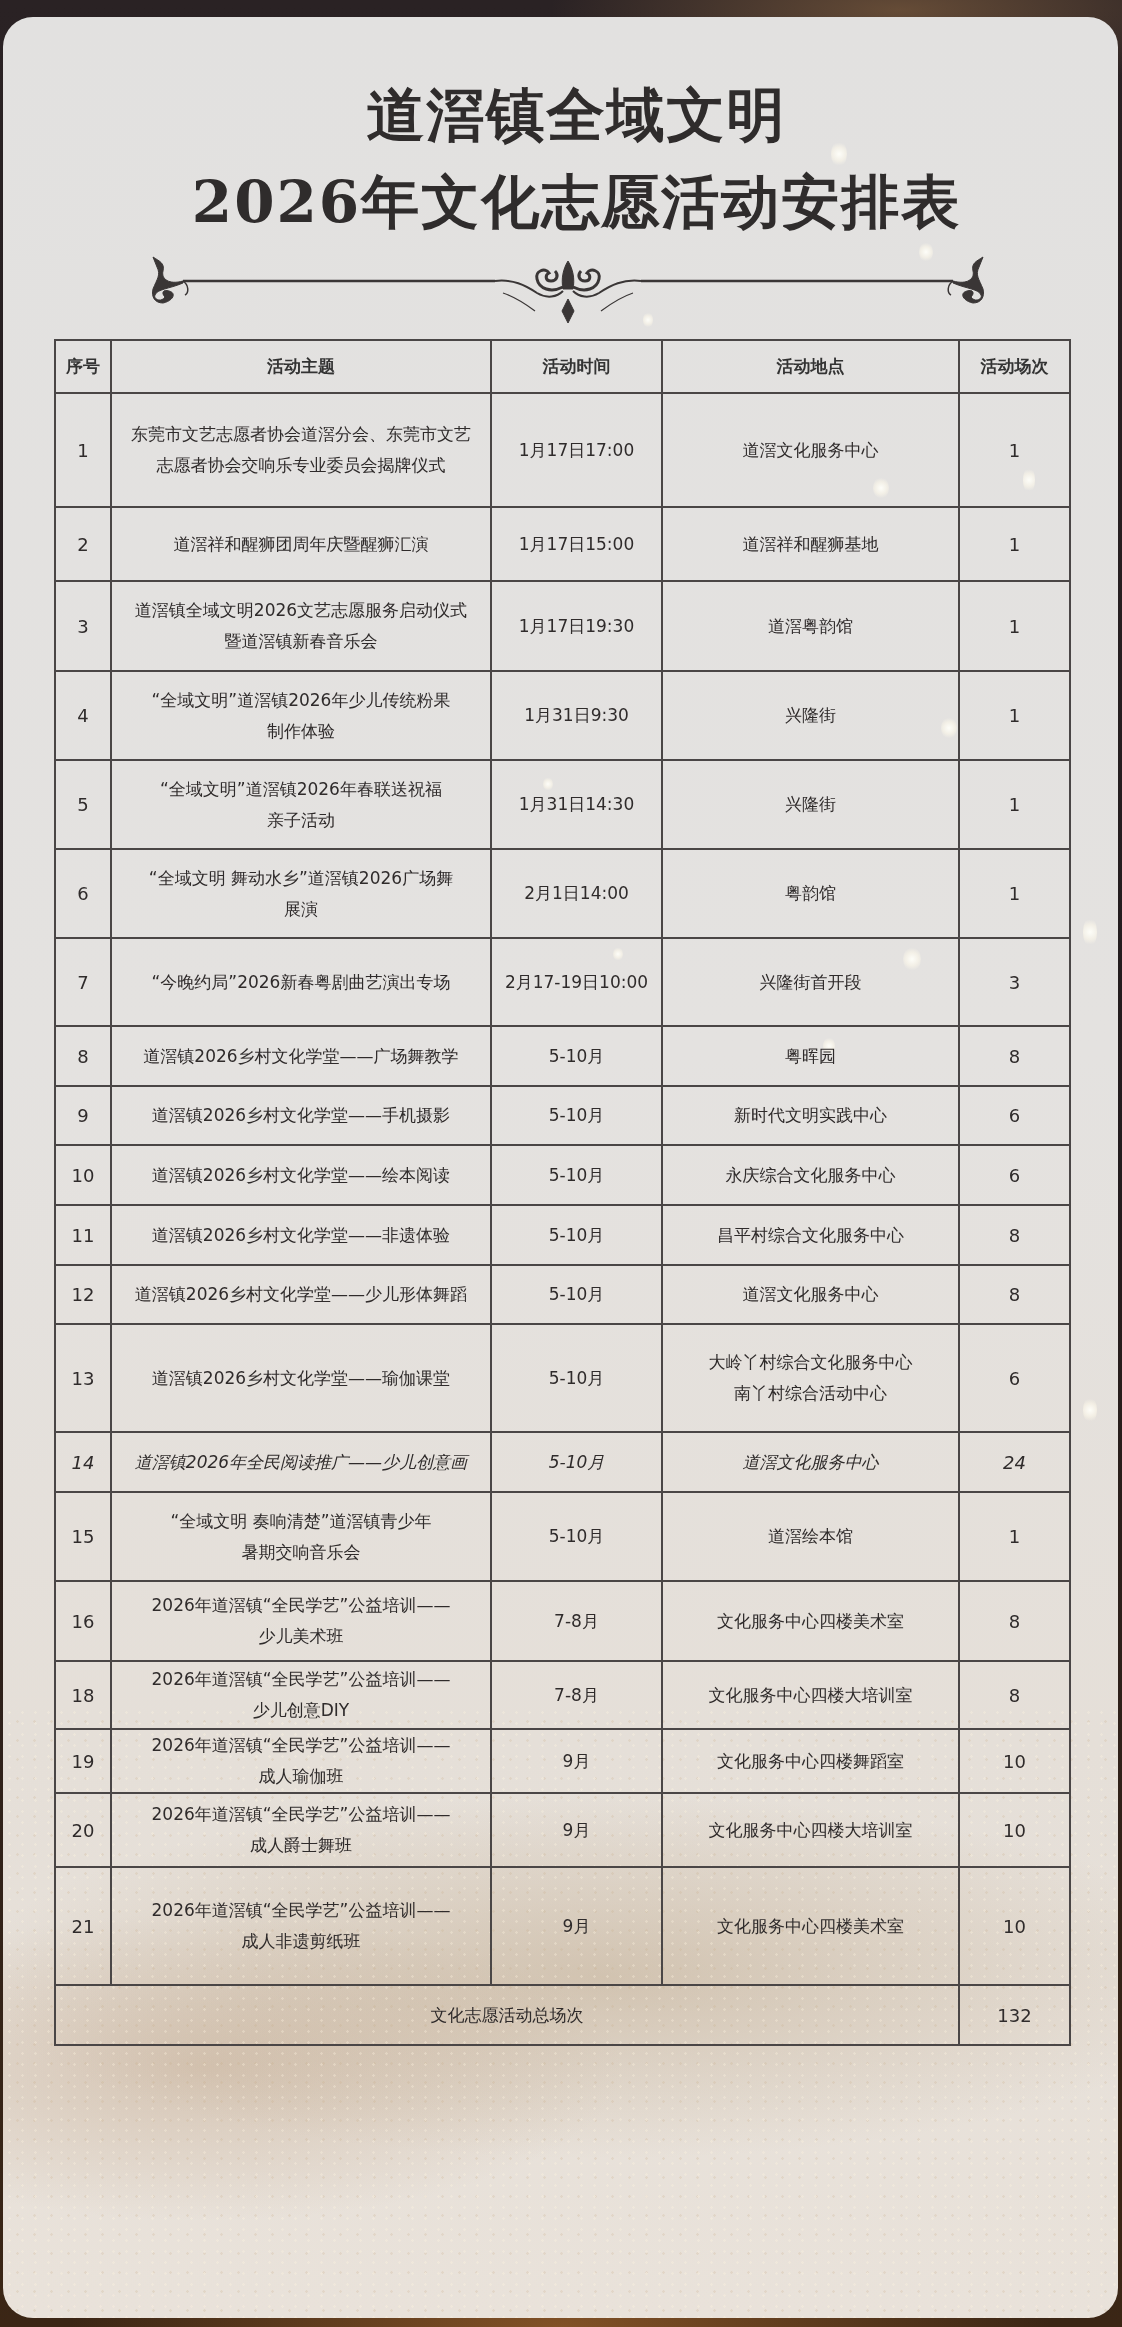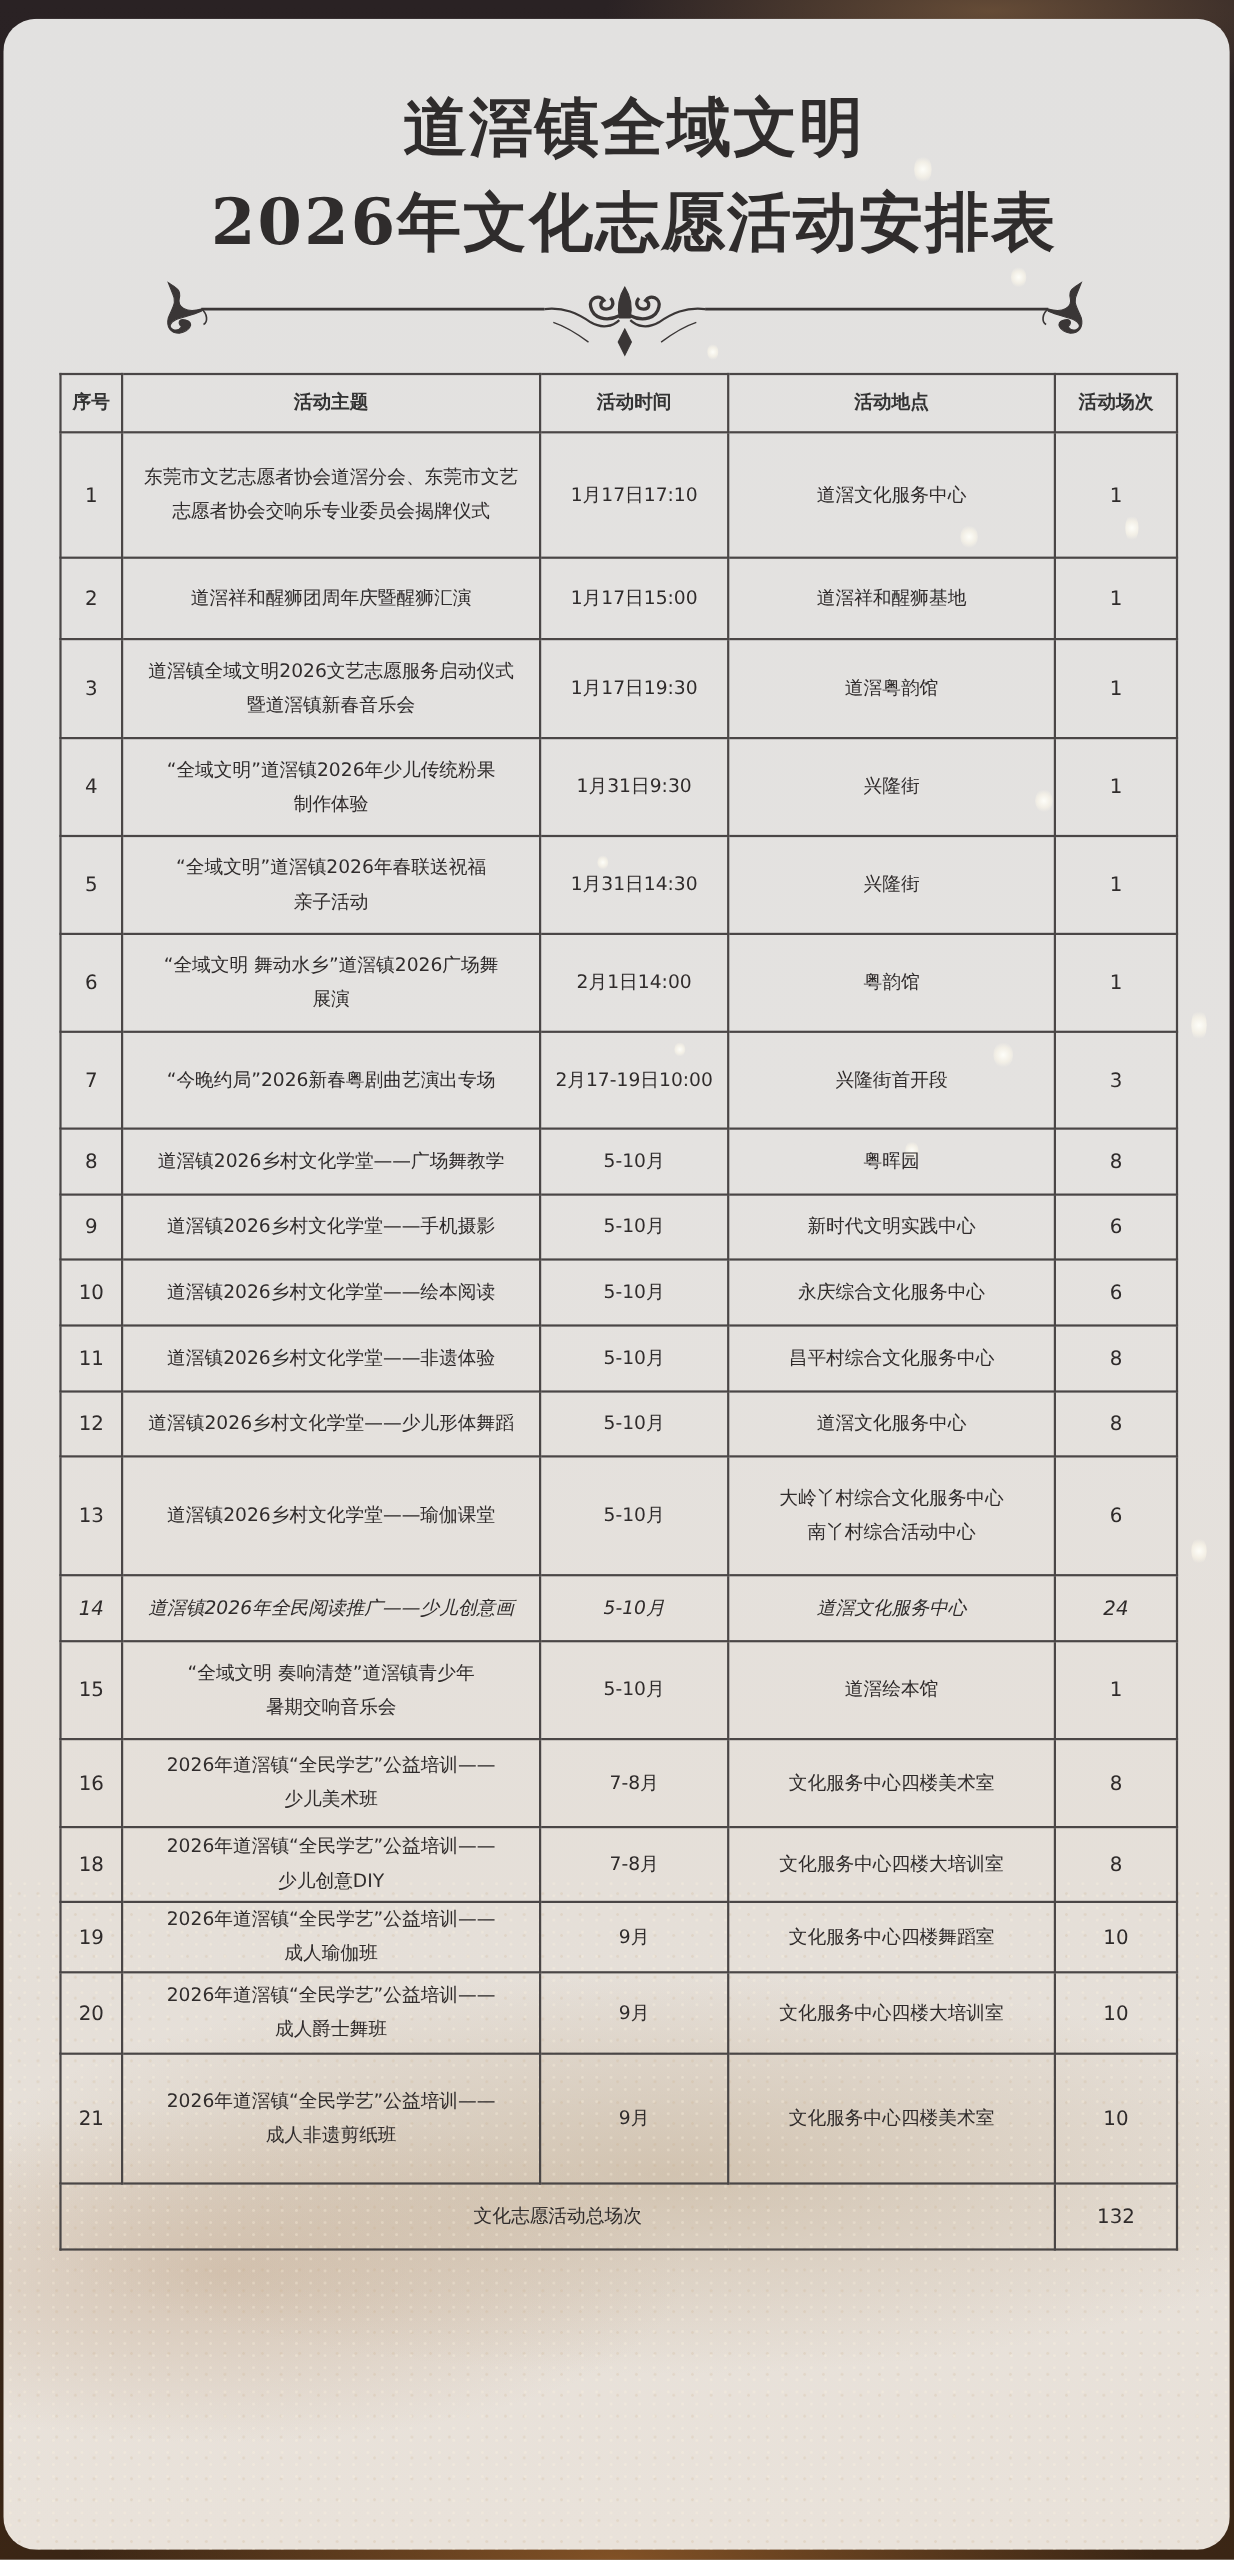--- a/index.html
+++ b/index.html
@@ -163,21 +163,21 @@
         <th>活动场次</th>
       </tr>
     </thead>
     <tbody id="rows-body">
     <tr style="height: 114px;">
       <td class="c-idx">1</td>
       <td>
         <span class="subject-line">东莞市文艺志愿者协会道滘分会、东莞市文艺</span>
         <span class="subject-line">志愿者协会交响乐专业委员会揭牌仪式</span>
       </td>
-      <td>1月17日17:10</td>
+      <td>1月17日17:00</td>
       <td>
         <span class="subject-line">道滘文化服务中心</span>
 
       </td>
       <td class="c-cnt">1</td>
     </tr>
 
     <tr style="height: 74px;">
       <td class="c-idx">2</td>
       <td>

